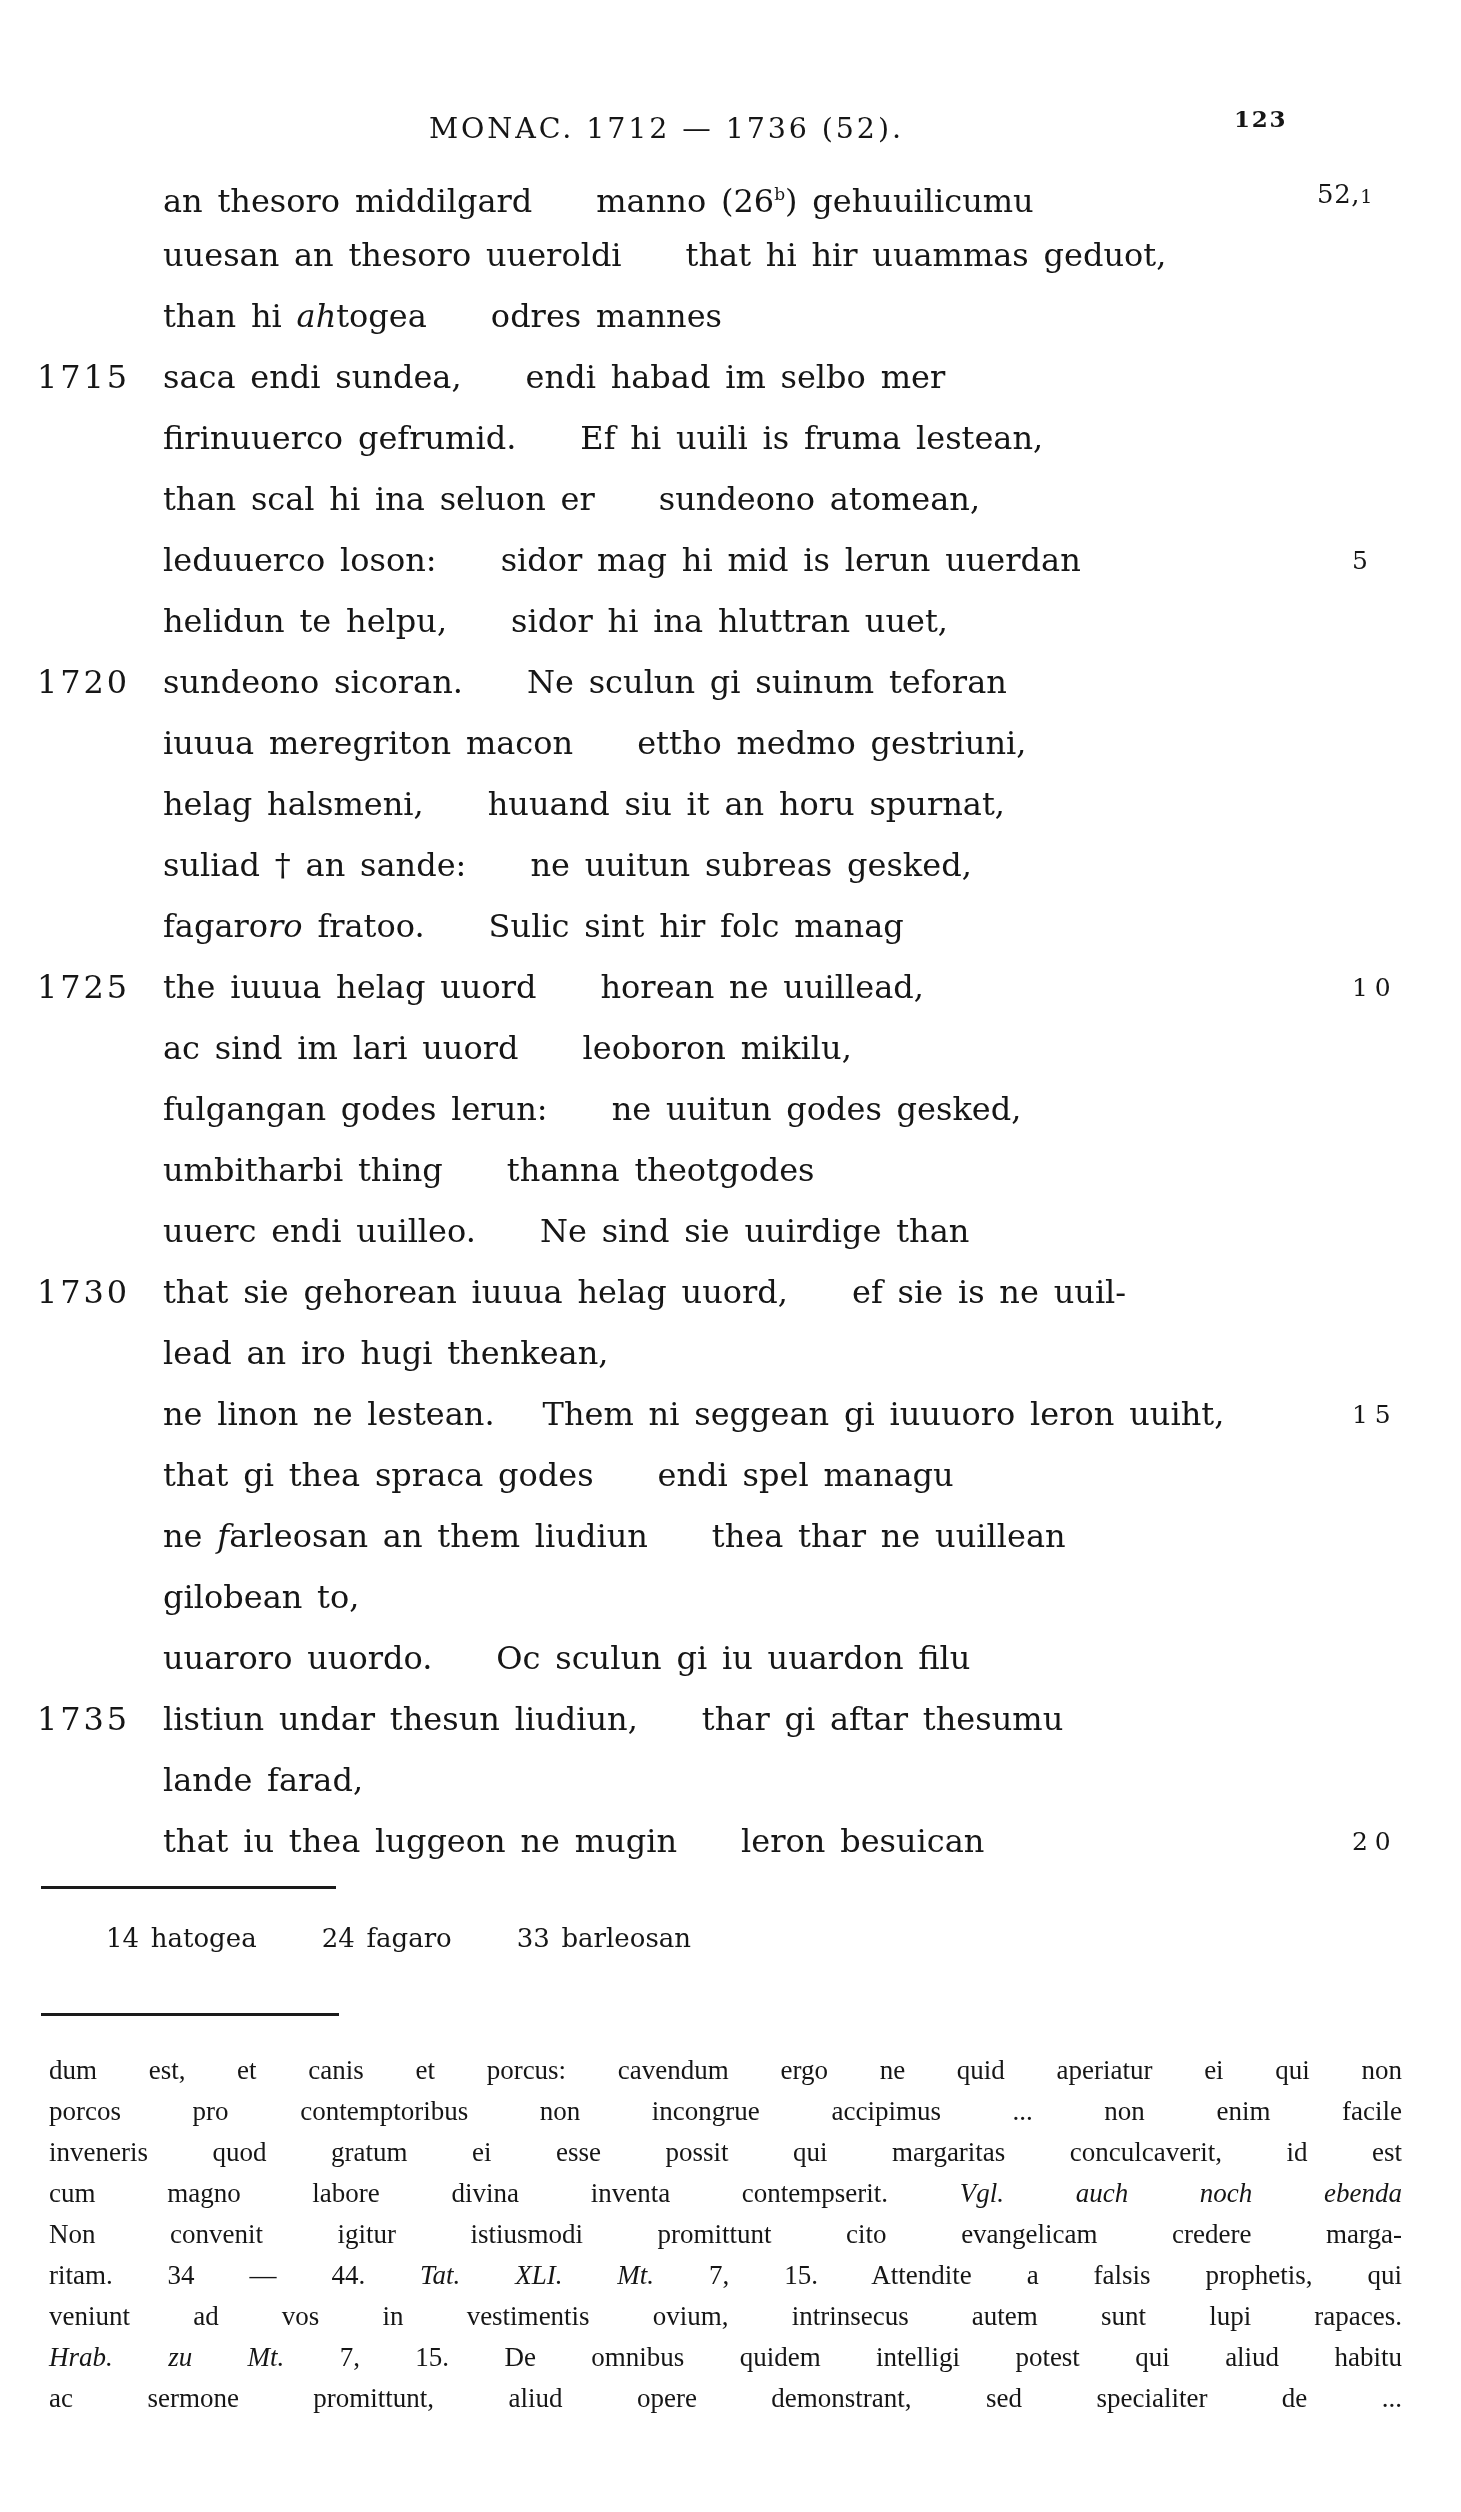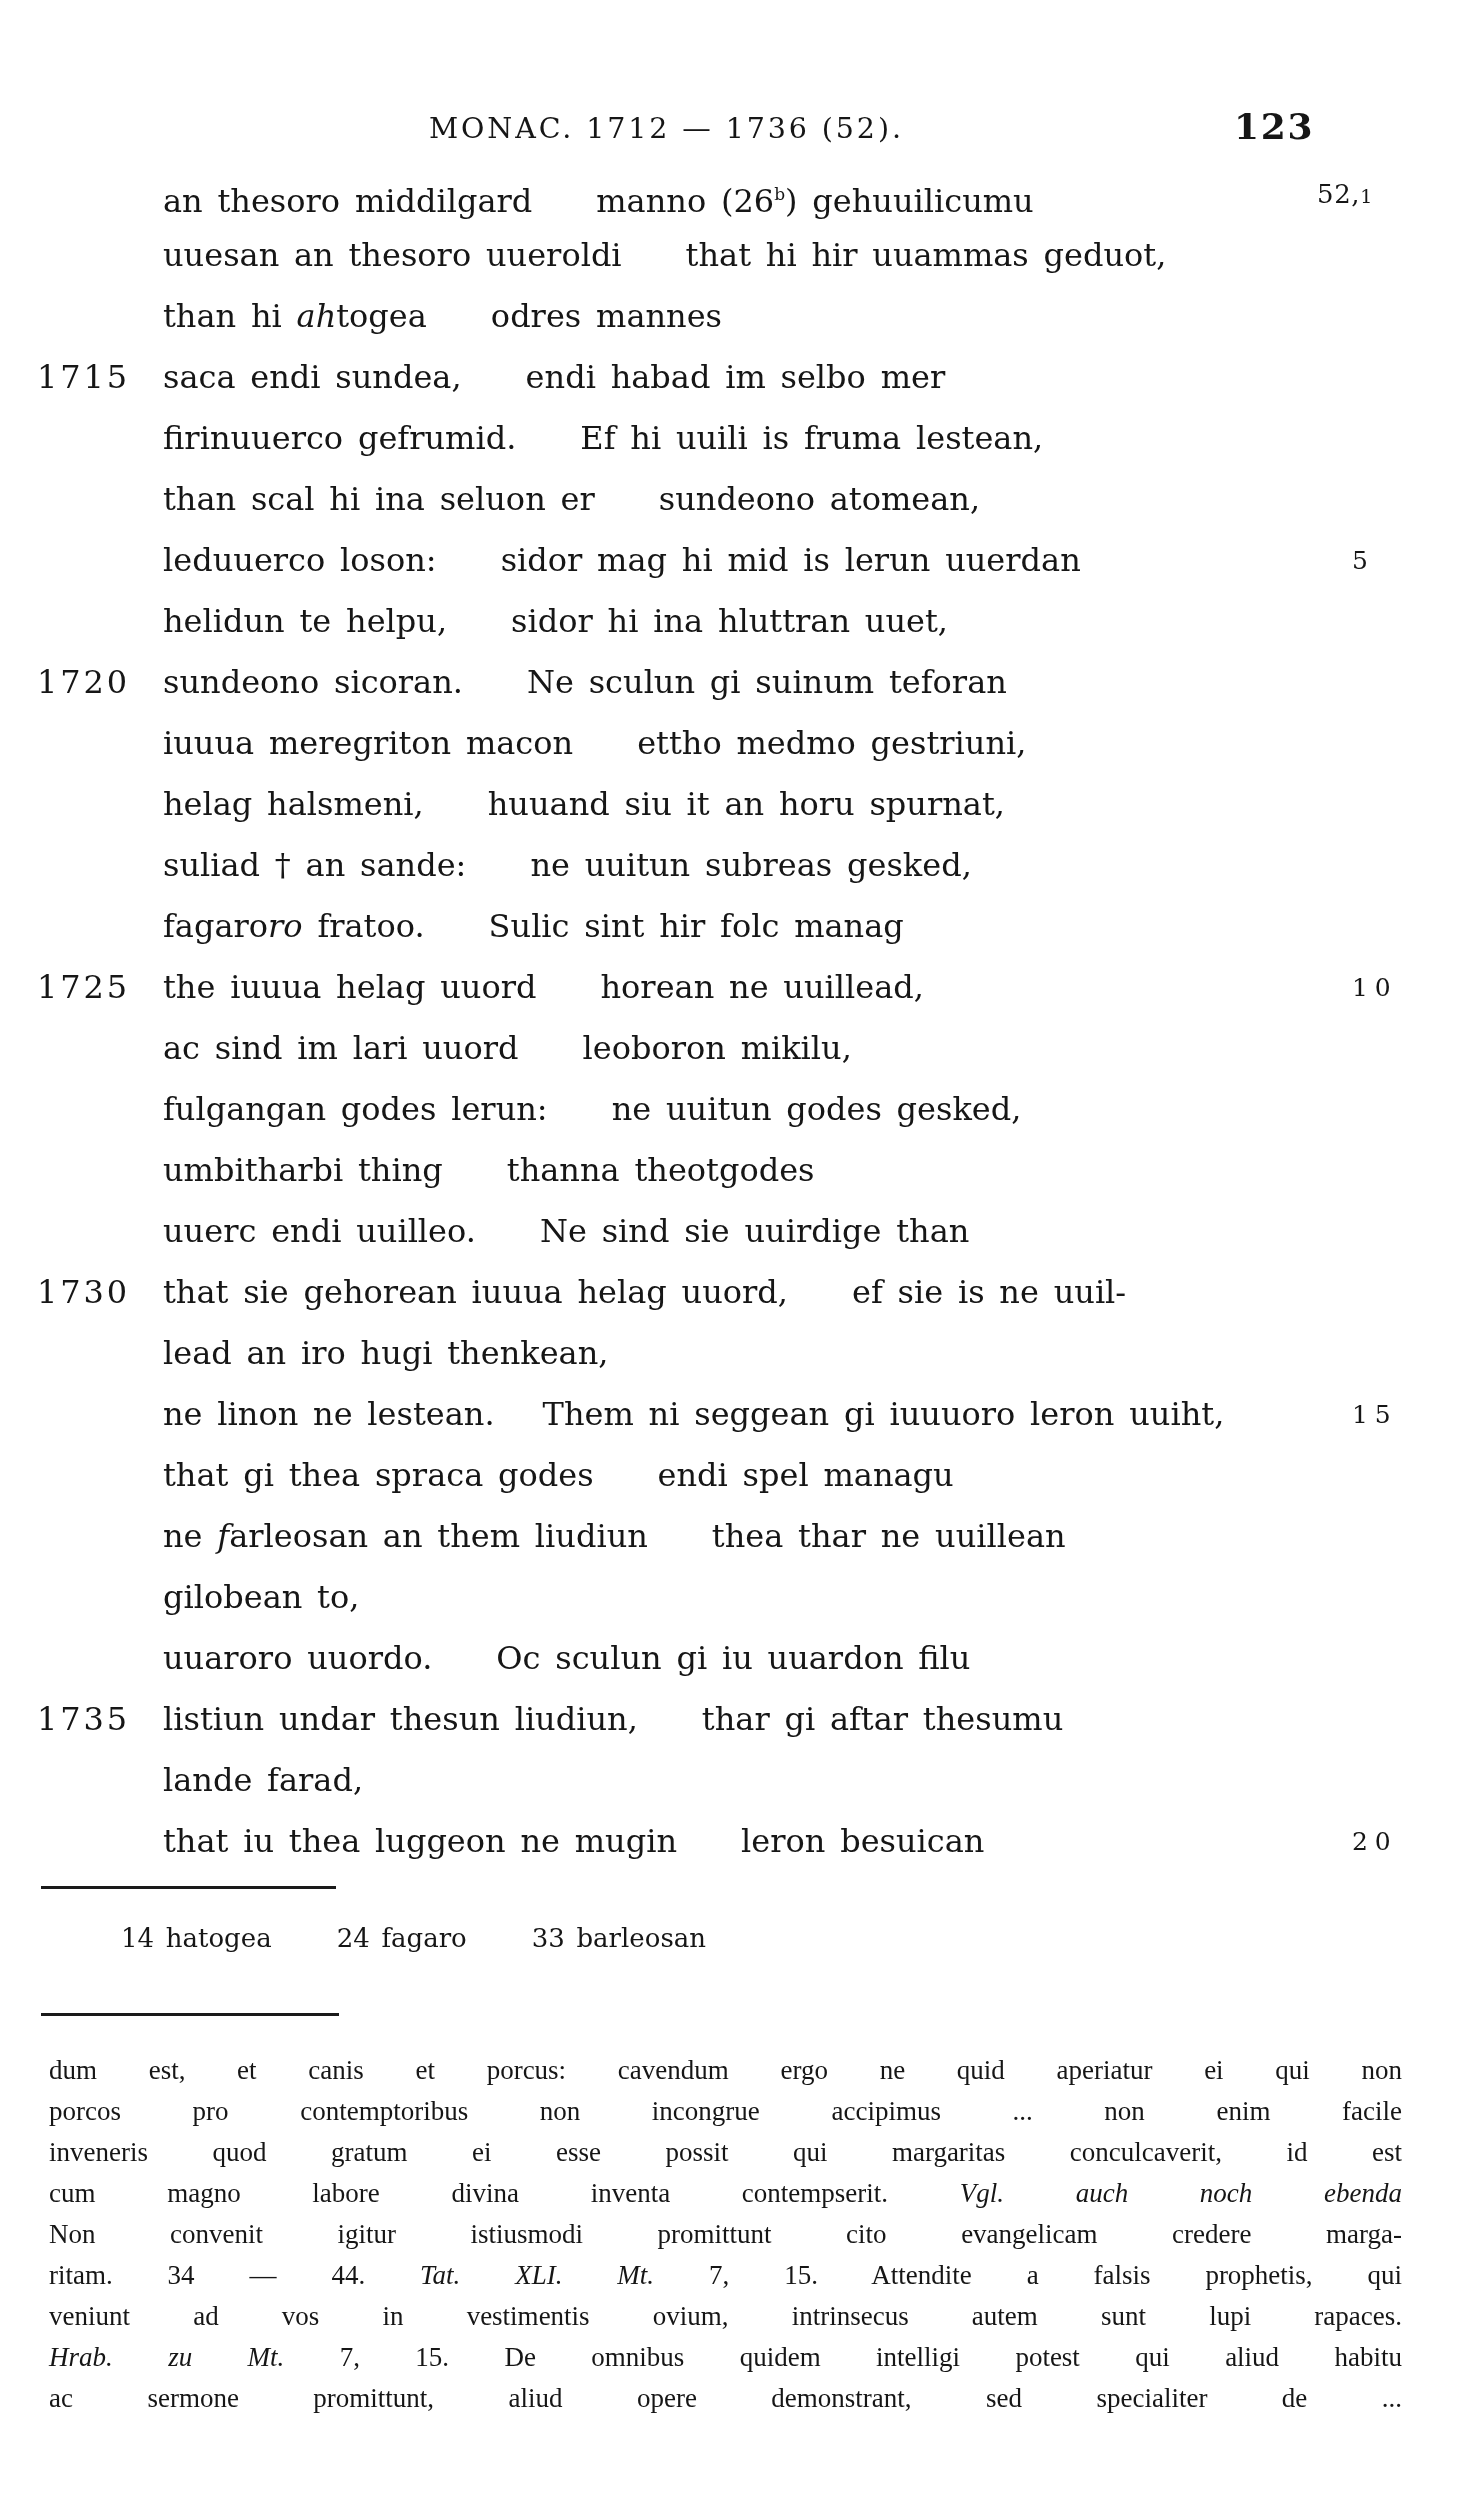--- a/index.html
+++ b/index.html
@@ -10,42 +10,42 @@
     color:#161616;
     font-family:"DejaVu Serif","Liberation Serif",serif;
     overflow:hidden;
   }
   .header-title{
     position:absolute;left:429px;top:112px;
     font-size:28.5px;letter-spacing:2.9px;white-space:nowrap;
   }
   .page-number{
     position:absolute;left:1234px;top:105px;
-    font-size:36px;font-weight:700;letter-spacing:1.7px;
+    font-size:23px;font-weight:700;letter-spacing:1.7px;
   }
   #verse{position:absolute;left:0;top:164px;width:1226px;}
   .vline{
     position:relative;height:61px;line-height:61px;
     padding-left:163px;font-size:32px;word-spacing:4.6px;white-space:nowrap;
   }
   .vline.ind{}
   .lnum{position:absolute;left:37px;letter-spacing:2.9px;word-spacing:0;}
   .rnum{
     position:absolute;left:1352px;top:0;
     font-size:25px;letter-spacing:6.9px;word-spacing:0;
   }
   .rnum.first{left:1317px;letter-spacing:0.6px;font-size:26px;text-align:center;}
   .rnum .sm{font-size:19px;}
   .sup{font-size:17px;vertical-align:super;letter-spacing:0;}
   .it{font-style:italic;}
   .rule{position:absolute;left:41px;height:2.9px;background:#1a1a1a;}
   #rule-top{top:1886px;width:295px;}
   #rule-bottom{top:2013px;width:298px;}
   #apparatus{
-    position:absolute;left:121px;top:1923px;
+    position:absolute;left:106px;top:1923px;
     font-size:26px;white-space:pre;word-spacing:3.4px;
   }
   #commentary{
     position:absolute;left:49px;top:2050px;width:1353px;
     font-size:27px;
   }
   .fline{
     line-height:41px;
     text-align:justify;
     text-align-last:justify;

